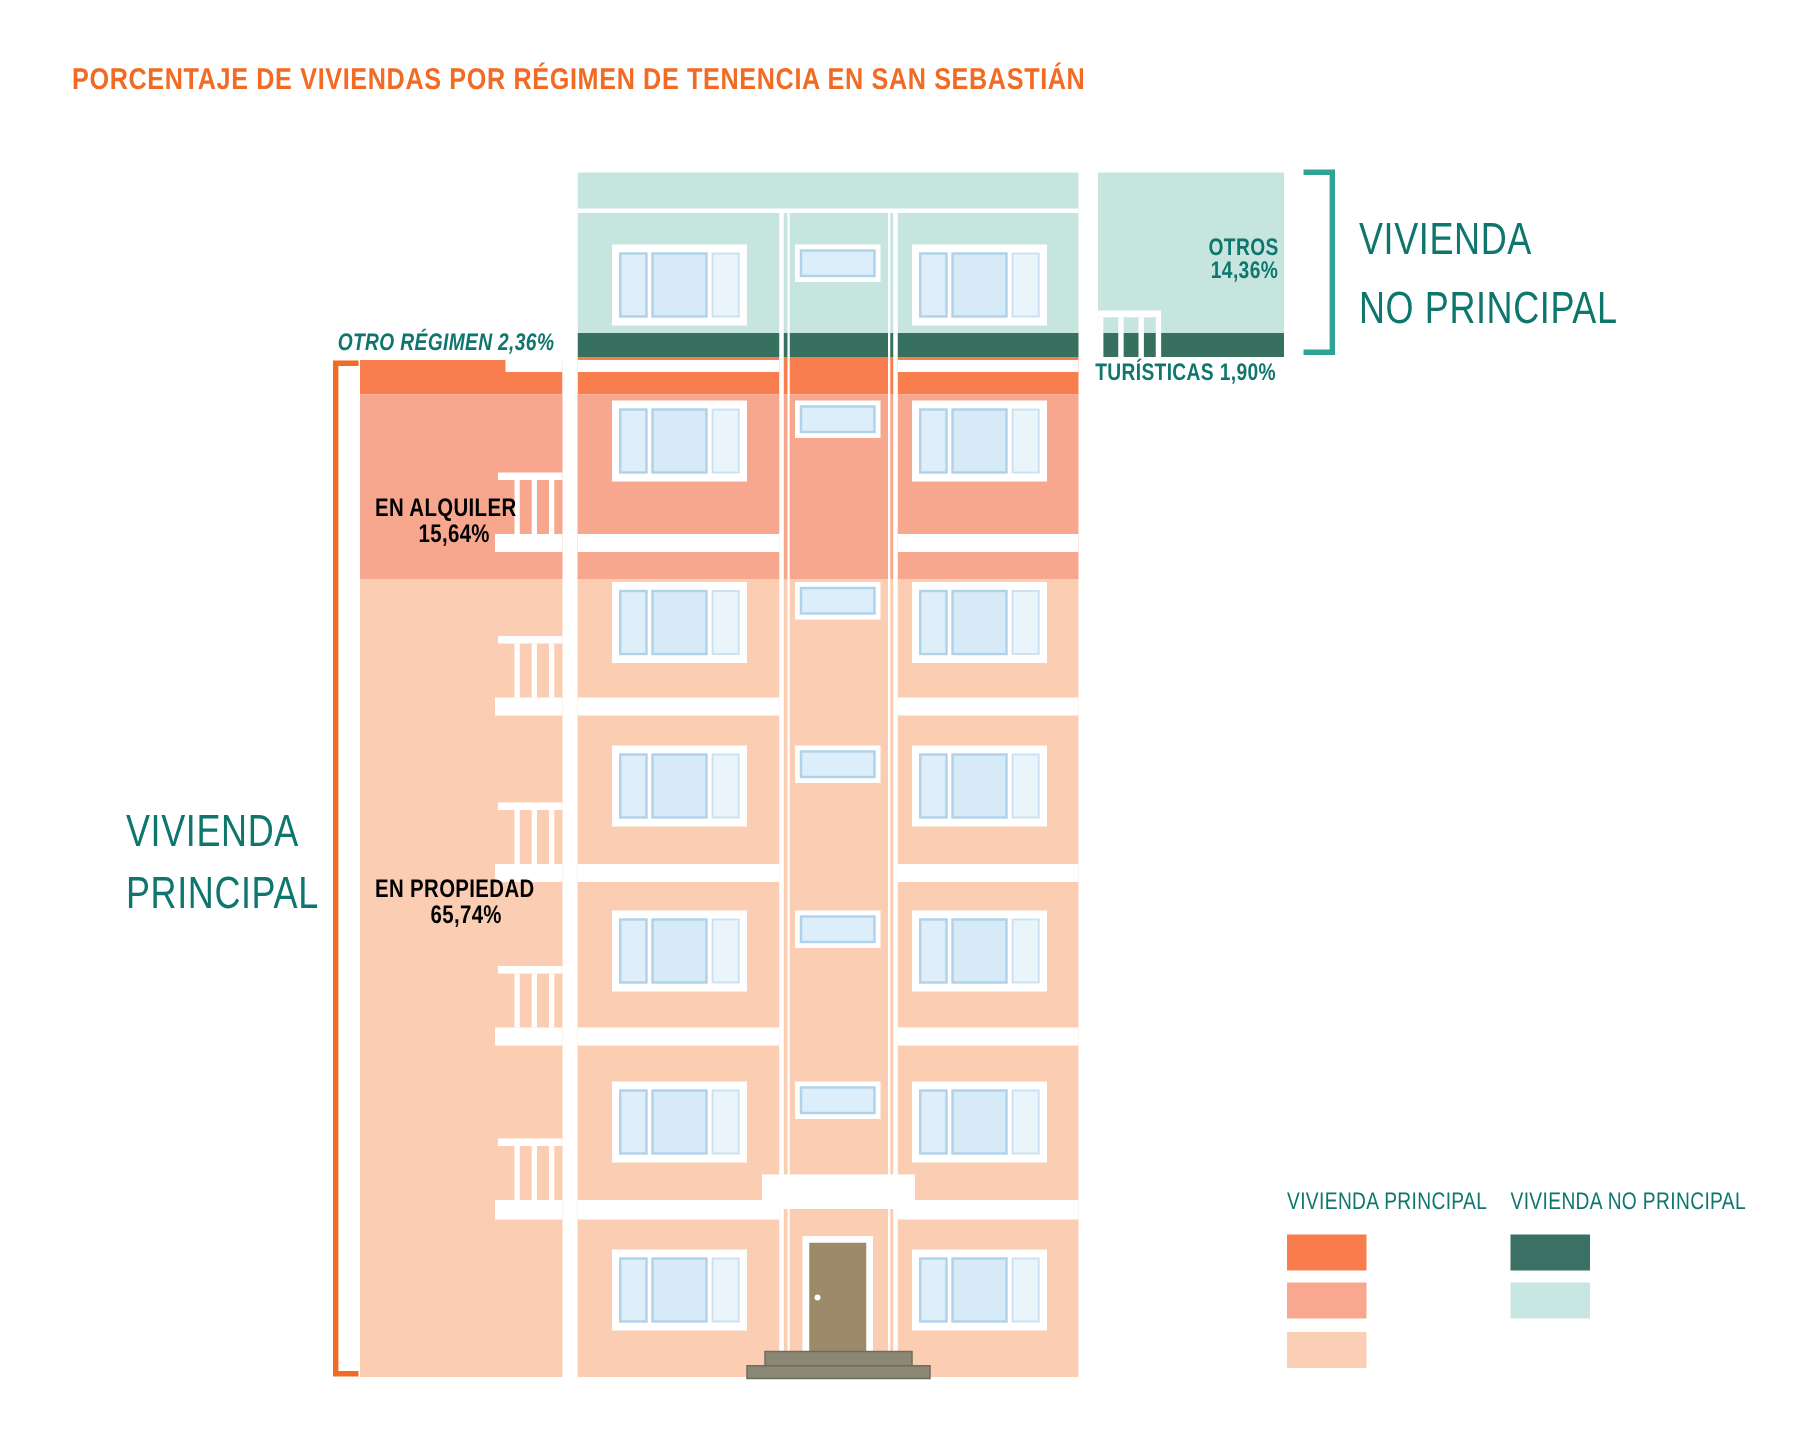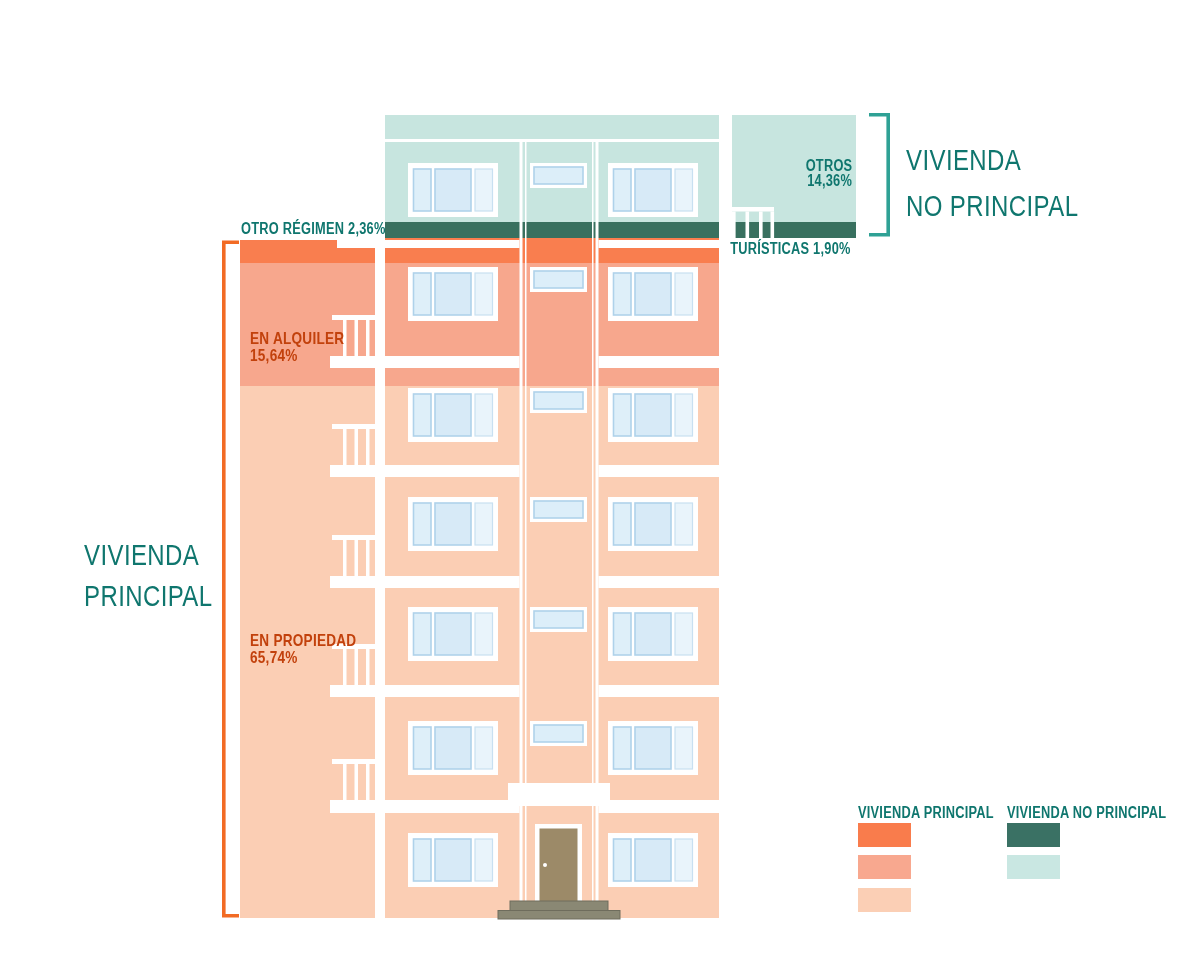--- a/index.html
+++ b/index.html
@@ -3,27 +3,27 @@
 <meta charset="utf-8">
 <style>
   html,body{margin:0;padding:0;background:#fff;}
   #stage{position:relative;width:1200px;height:958px;background:#ffffff;overflow:hidden;
          font-family:"Liberation Sans", sans-serif;}
   #building-svg{position:absolute;left:0;top:0;}
   .lbl{position:absolute;white-space:nowrap;}
   .cond{display:inline-block;transform:scaleX(.8);transform-origin:0 0;white-space:nowrap;}
   .cond-r{display:inline-block;transform:scaleX(.8);transform-origin:100% 0;white-space:nowrap;}
   .gray{color:#0f766e;}
-  .white{color:#c2410c;}
+  .white{color:#000000;text-align:center;}
   .title{font-size:20px;font-weight:700;color:#F26B24;letter-spacing:.5px;}
   .small-bold{font-size:16px;font-weight:700;letter-spacing:.3px;line-height:15px;}
   .band-lbl{font-size:17px;font-weight:700;letter-spacing:.3px;line-height:17px;}
   .big-lbl{font-size:30px;font-weight:400;letter-spacing:.5px;line-height:41px;}
   .ta-r{text-align:right;}
-  .legend-title{font-size:16px;font-weight:700;letter-spacing:.3px;margin-top:11px;}
+  .legend-title{font-size:16px;font-weight:400;letter-spacing:.3px;}
   .swatch{position:absolute;width:53px;height:24px;}
 </style>
 </head>
 <body>
 
 <div id="stage">
 
   <svg id="building-svg" width="1200" height="958" viewBox="0 0 1200 958">
     <defs>
       <g id="bigwin">
@@ -135,40 +135,43 @@
       <rect x="539.5" y="828.5" width="38" height="73.5" fill="#9C8A68"></rect>
       <circle cx="545" cy="865" r="2" fill="#ffffff"></circle>
       <rect x="510" y="901" width="98" height="9.5" fill="#8A8874" stroke="#6E6C5C" stroke-width="1"></rect>
       <rect x="498" y="910.5" width="122" height="8.5" fill="#8A8874" stroke="#6E6C5C" stroke-width="1"></rect>
     </g>
 
     <path d="M 239 242.2 H 223.8 V 915.8 H 239" fill="none" stroke="#F26B24" stroke-width="3.6"></path>
     <path d="M 869 114.8 H 888.2 V 234.8 H 869" fill="none" stroke="#2FA195" stroke-width="3.6"></path>
   </svg>
 
+  <div class="lbl title" style="left:48px;top:42px;">
+    <span class="cond" style="transform:scaleX(.84);">PORCENTAJE DE VIVIENDAS POR RÉGIMEN DE TENENCIA EN SAN SEBASTIÁN</span>
+  </div>
 
-  <div class="lbl small-bold gray ta-r" style="left:162px;top:221px;width:224px;">
+  <div class="lbl small-bold gray ta-r" style="left:146px;top:221px;width:224px;font-style:italic;">
     <span class="cond-r">OTRO RÉGIMEN 2,36%</span>
   </div>
 
   <div class="lbl small-bold gray ta-r" style="left:740px;top:158px;width:112px;">
     <span class="cond-r">OTROS</span><br>
     <span class="cond-r">14,36%</span>
   </div>
 
   <div class="lbl small-bold gray ta-r" style="left:700px;top:241px;width:151px;">
     <span class="cond-r">TURÍSTICAS 1,90%</span>
   </div>
 
   <div class="lbl band-lbl white" style="left:250px;top:330px;">
     <span class="cond">EN ALQUILER</span><br>
     <span class="cond">15,64%</span>
   </div>
 
-  <div class="lbl band-lbl white" style="left:250px;top:632px;">
+  <div class="lbl band-lbl white" style="left:250px;top:584px;">
     <span class="cond">EN PROPIEDAD</span><br>
     <span class="cond">65,74%</span>
   </div>
 
   <div class="lbl big-lbl gray" style="left:84px;top:534px;">
     <span class="cond">VIVIENDA</span><br>
     <span class="cond">PRINCIPAL</span>
   </div>
 
   <div class="lbl big-lbl gray" style="left:906px;top:137px;line-height:46px;">

